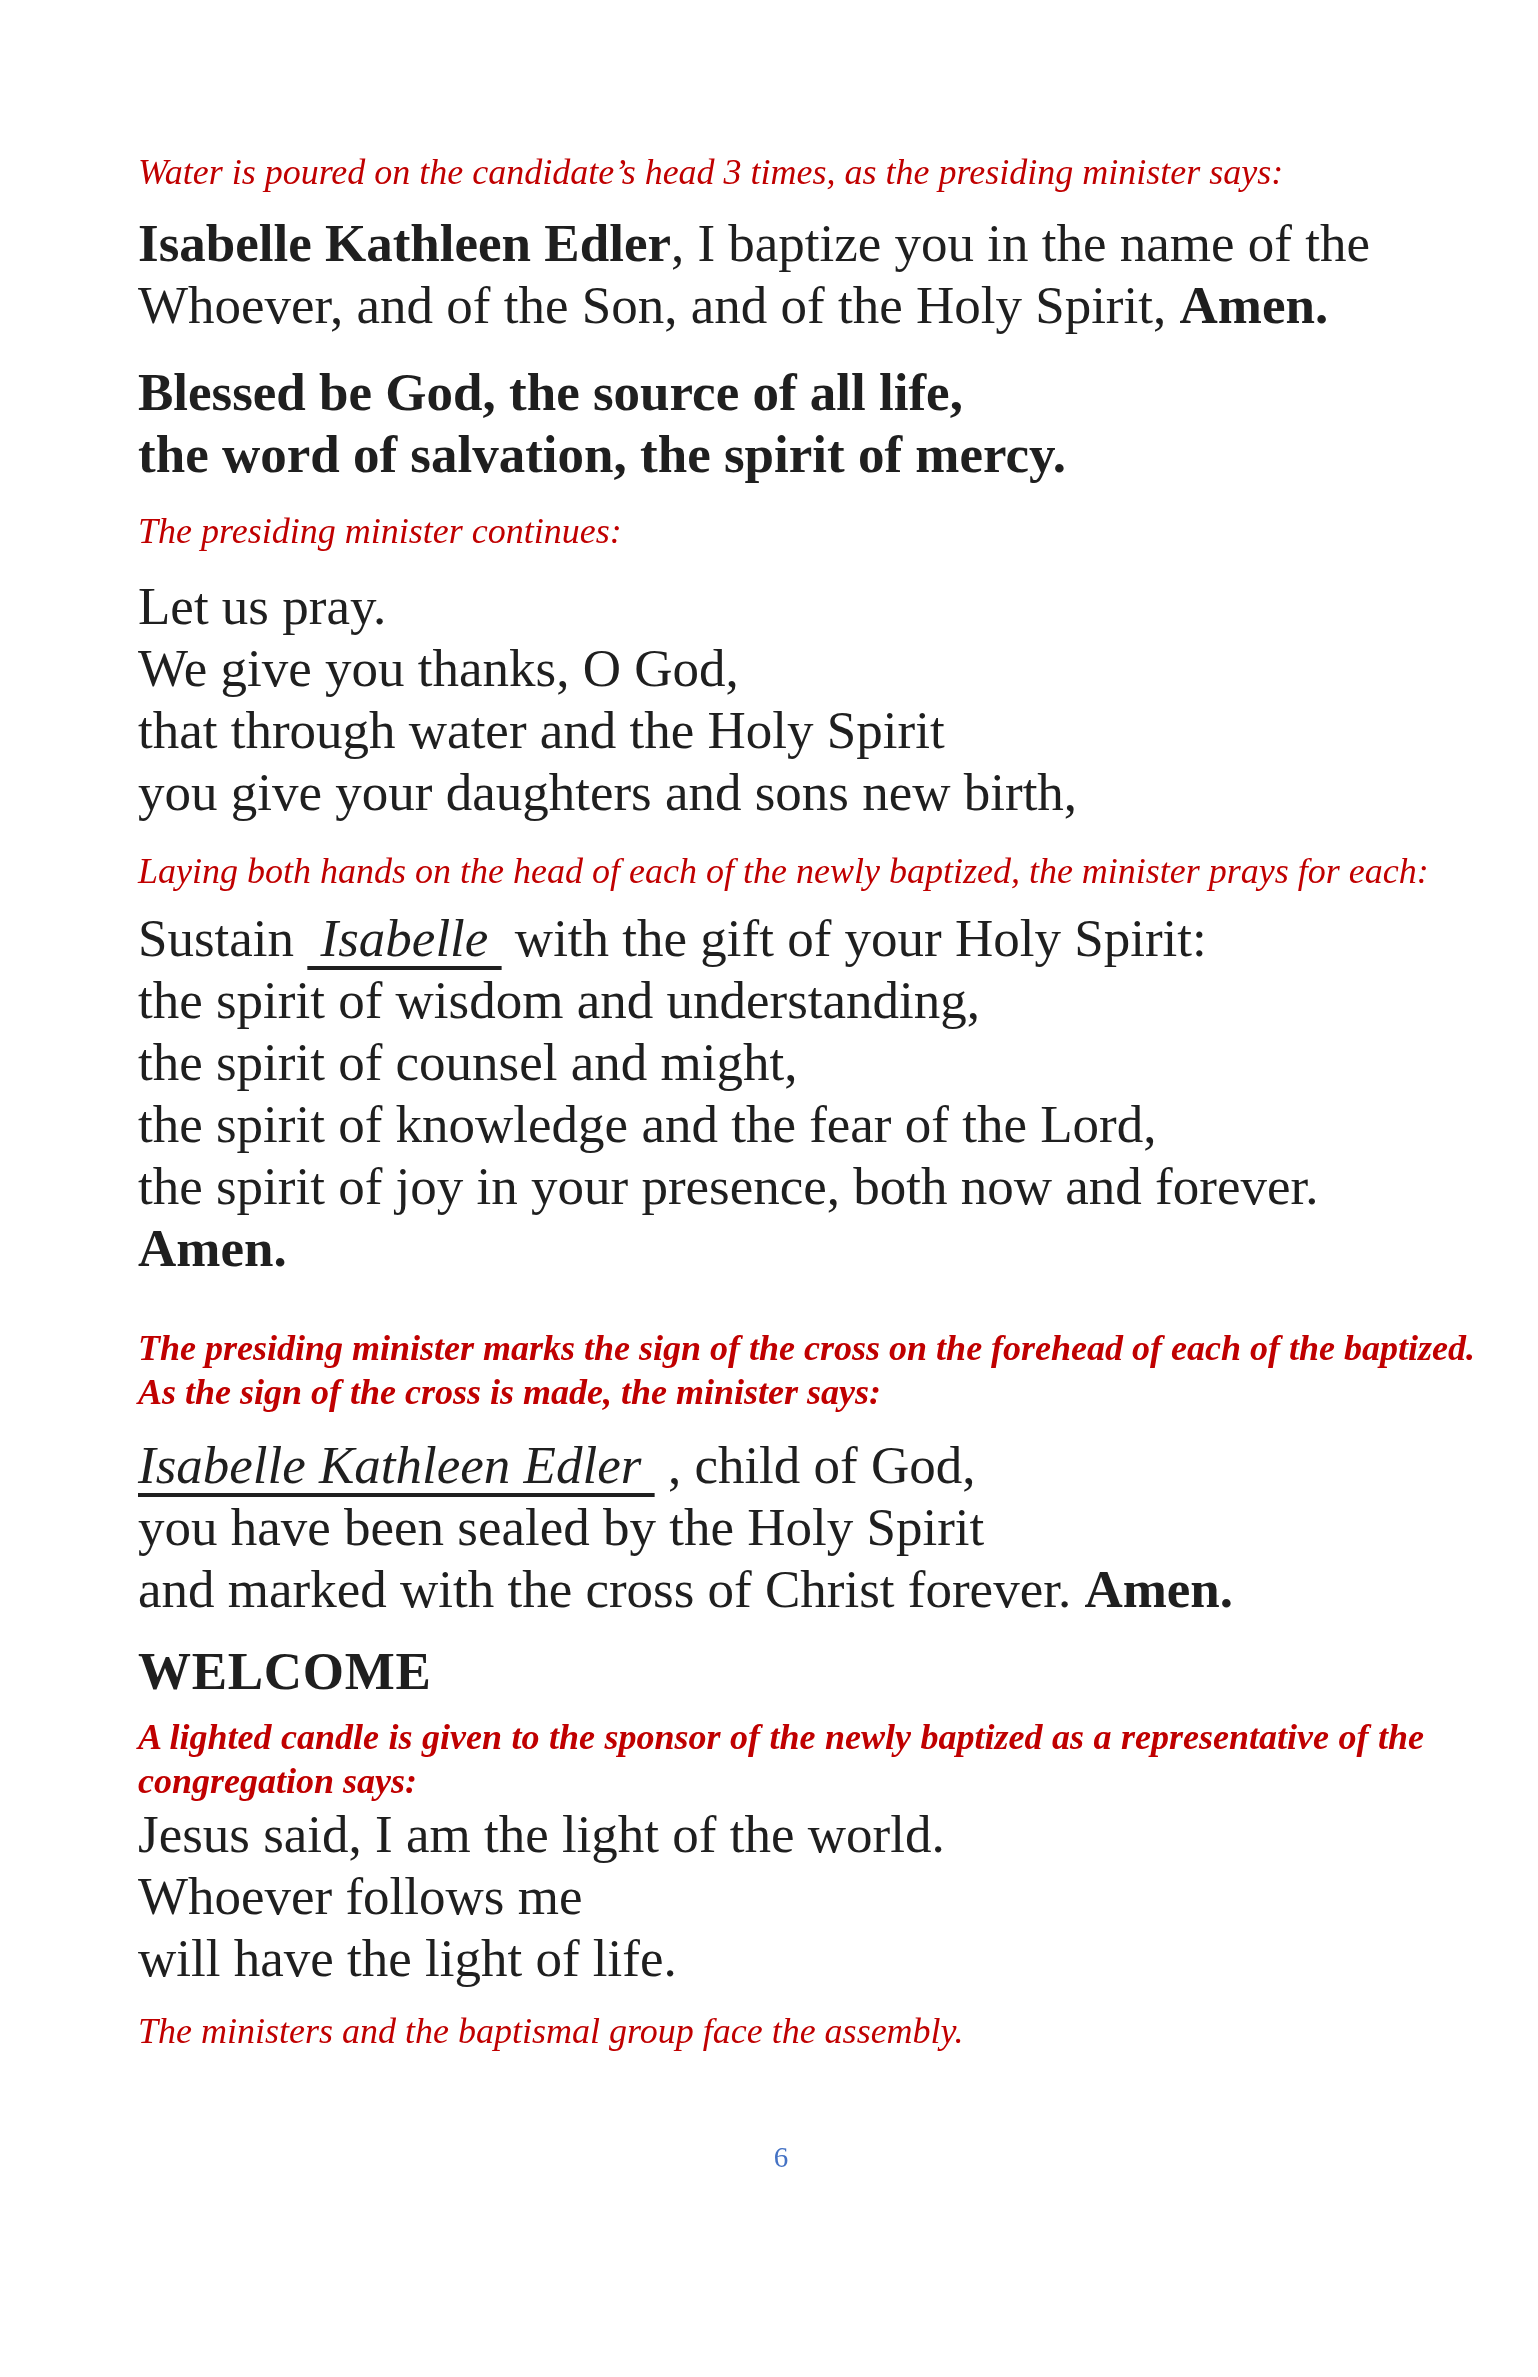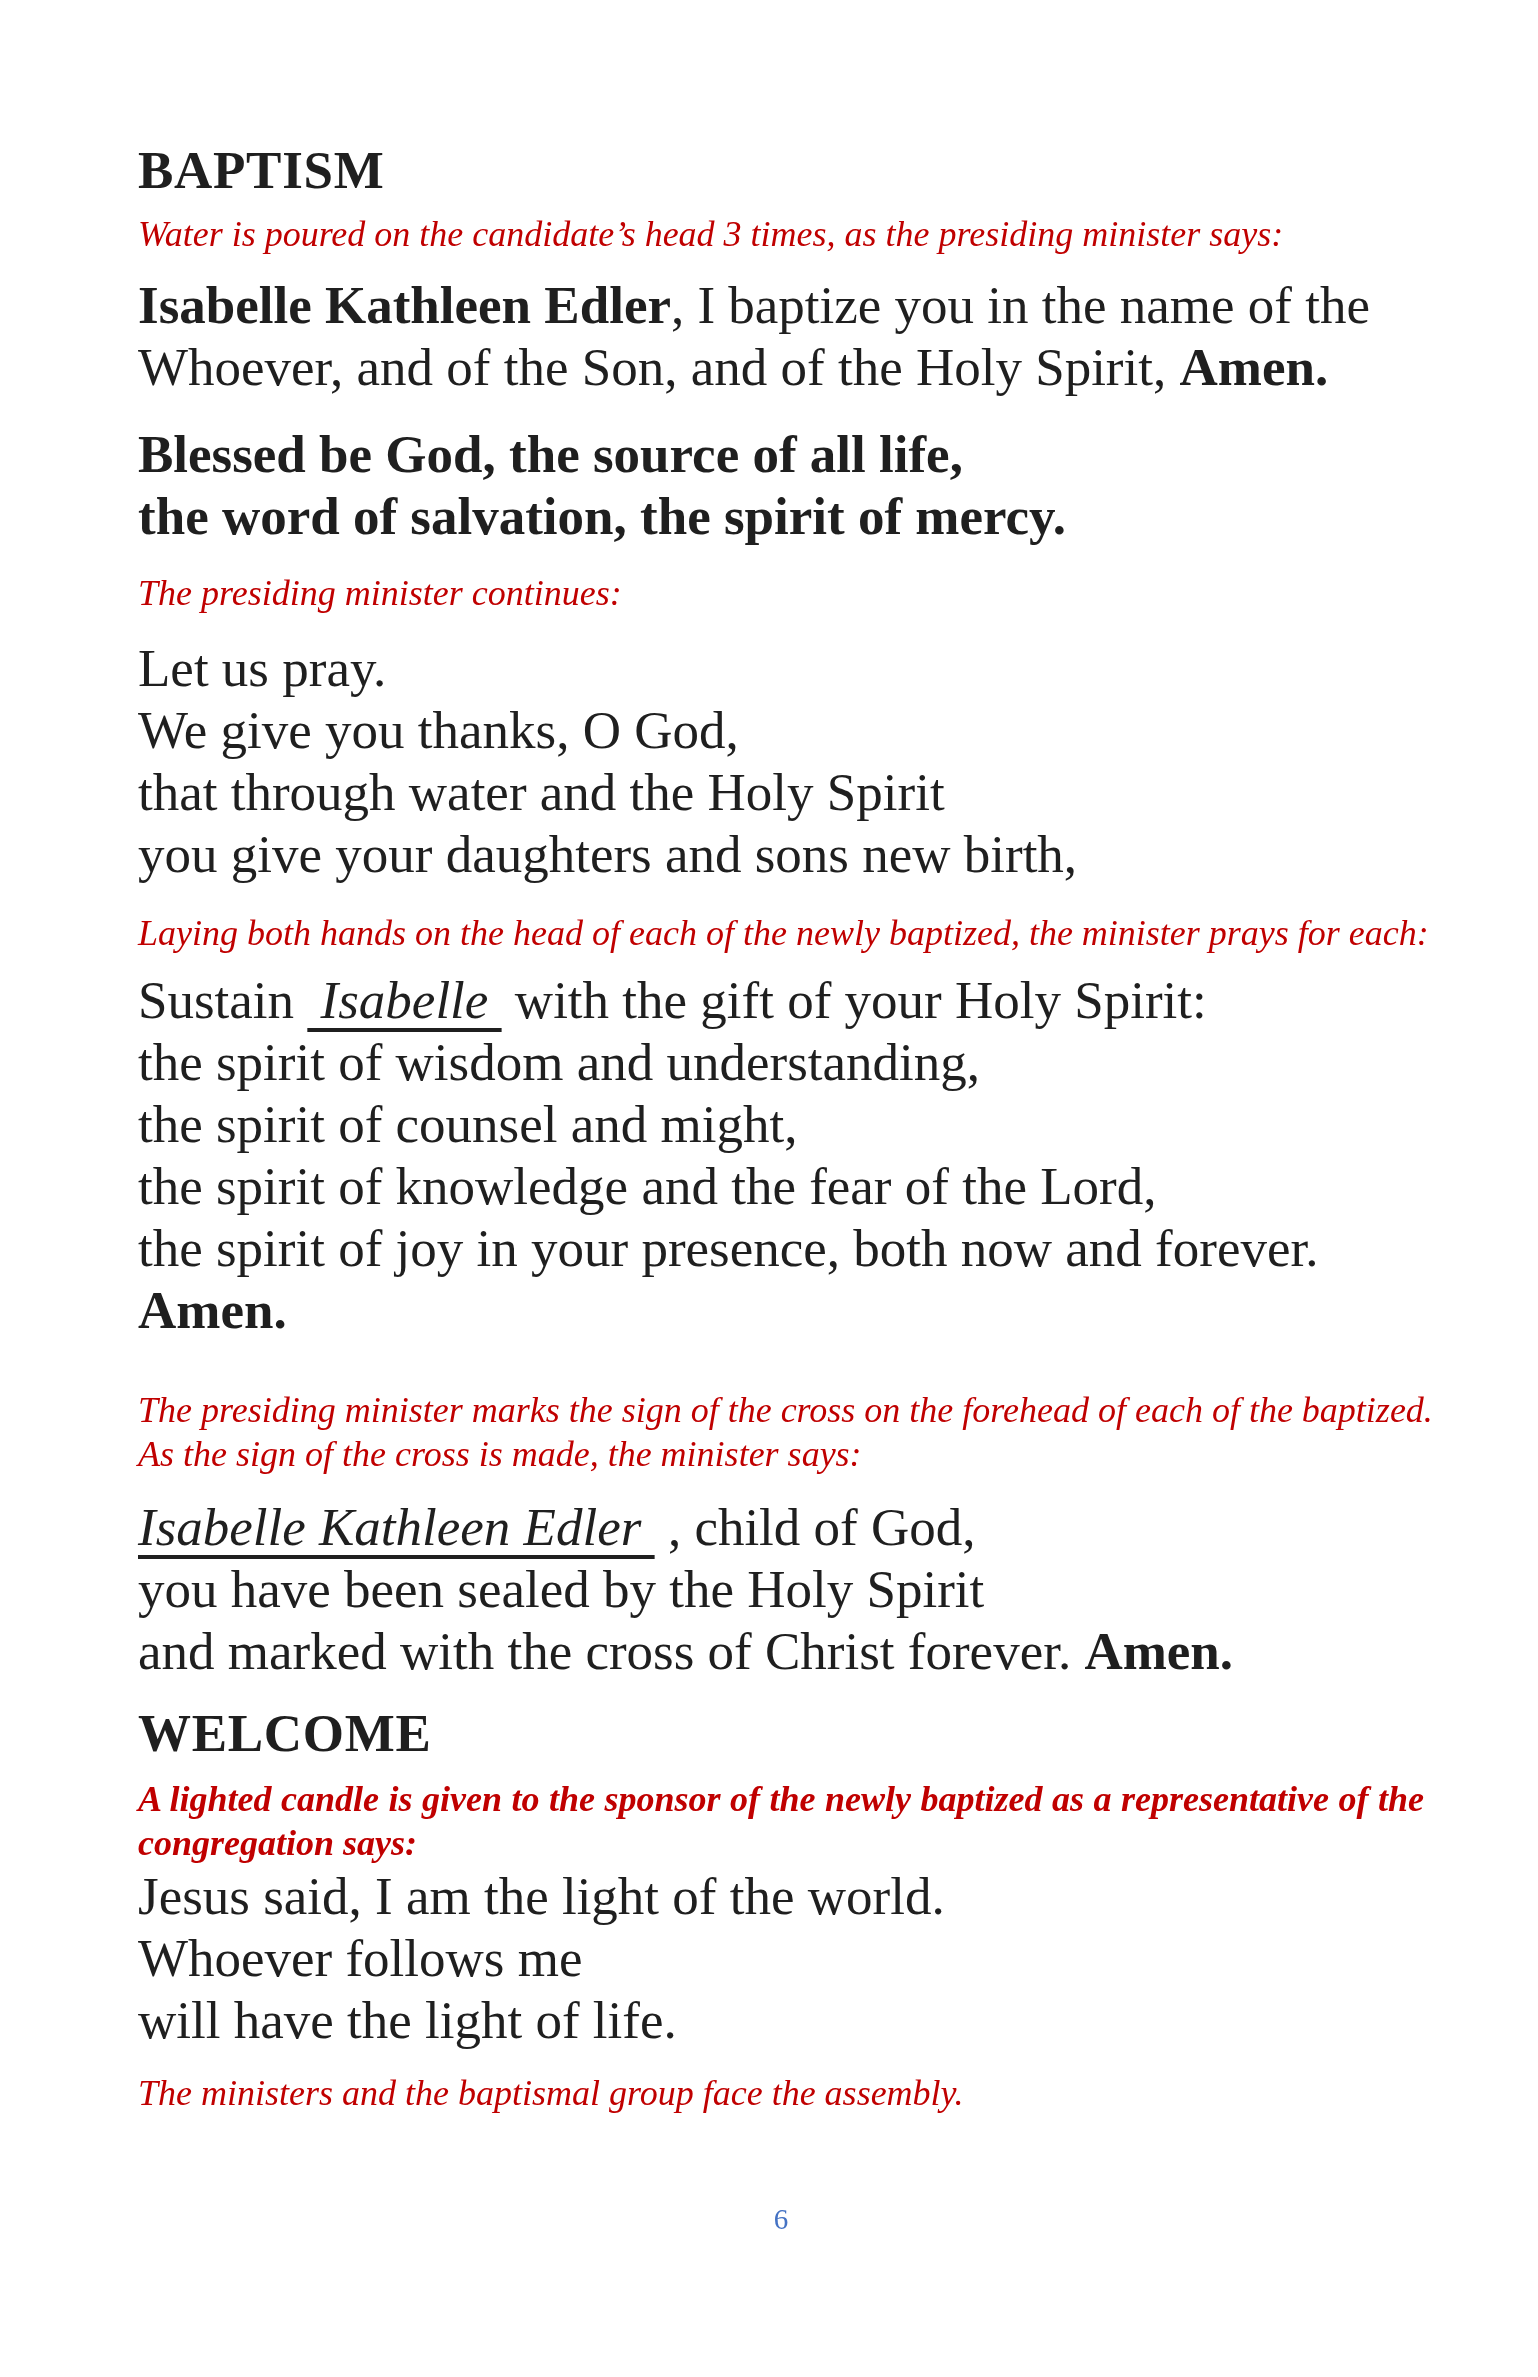--- a/index.html
+++ b/index.html
@@ -55,41 +55,40 @@
   }
 
   
   .m-rubric1   { margin-top: 11.2px; }
   .m-para1     { margin-top: 18px; }
   .m-blessed   { margin-top: 24.5px; }
   .m-rubric2   { margin-top: 24px; }
   .m-prayer    { margin-top: 22px; }
   .m-rubric3   { margin-top: 26.6px; }
   .m-sustain   { margin-top: 14px; }
-  .m-rubric4   { margin-top: 47px; }
+  .m-rubric4   { margin-top: 47px; font-weight: bold; }
   .m-sealed    { margin-top: 19.6px; }
   .m-welcome   { margin-top: 20px; }
   .m-rubric5   { margin-top: 13.3px; font-weight: bold; }
   .m-light     { }
   .m-rubric6   { margin-top: 19.6px; }
 
   .page-number {
     margin-top: 87px;
     font-size: 29px;
     line-height: 35px;
     text-align: center;
     color: var(--page-number, #4472c4);
   }
 </style>
 </head>
 <body>
 
 <div class="page">
 
-  <div class="heading">BAPTISM</div>
 
   <div class="rubric-line m-rubric1">Water is poured on the candidate’s head 3 times, as the presiding minister says:</div>
 
   <div class="m-para1">
     <div class="body-line"><span class="bold">Isabelle Kathleen Edler</span><span>, I baptize you in the name of the</span></div>
     <div class="body-line"><span>Whoever, and of the Son, and of the Holy Spirit, </span><span class="bold">Amen.</span></div>
   </div>
 
   <div class="m-blessed">
     <div class="body-line bold">Blessed be God, the source of all life,</div>

